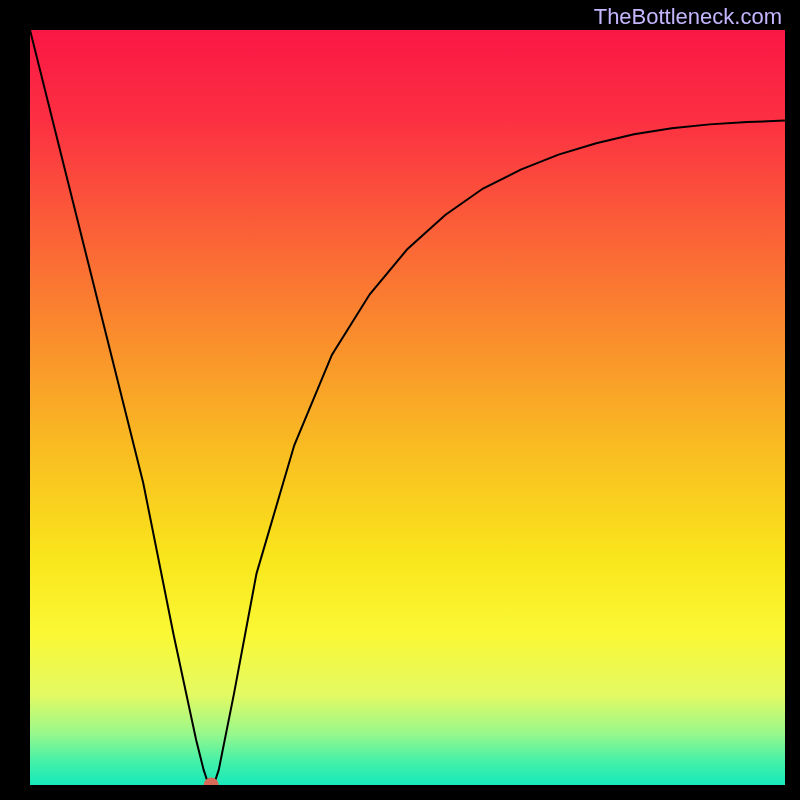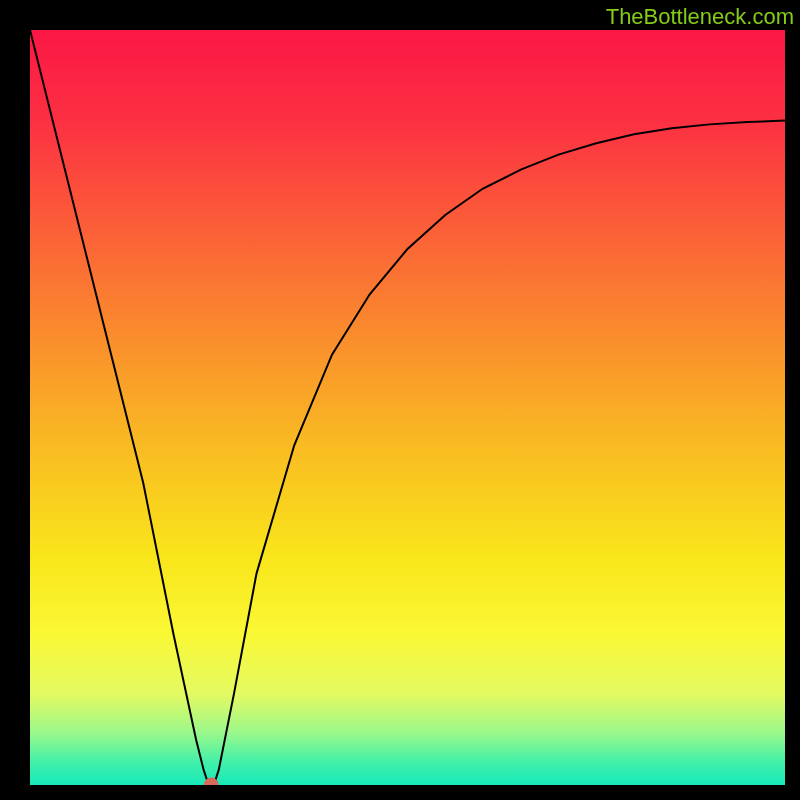--- a/index.html
+++ b/index.html
@@ -7,22 +7,22 @@
     padding: 0;
     width: 800px;
     height: 800px;
     background: #000;
     position: relative;
     font-family: Arial, Helvetica, sans-serif;
   }
   .watermark {
     position: absolute;
     top: 4px;
-    right: 6px;
-    color: #84cc16;
+    right: 18px;
+    color: #c4b5fd;
     font-size: 22px;
     font-weight: 500;
     z-index: 10;
   }
   .plot-area {
     position: absolute;
     left: 30px;
     top: 30px;
     width: 755px;
     height: 755px;

